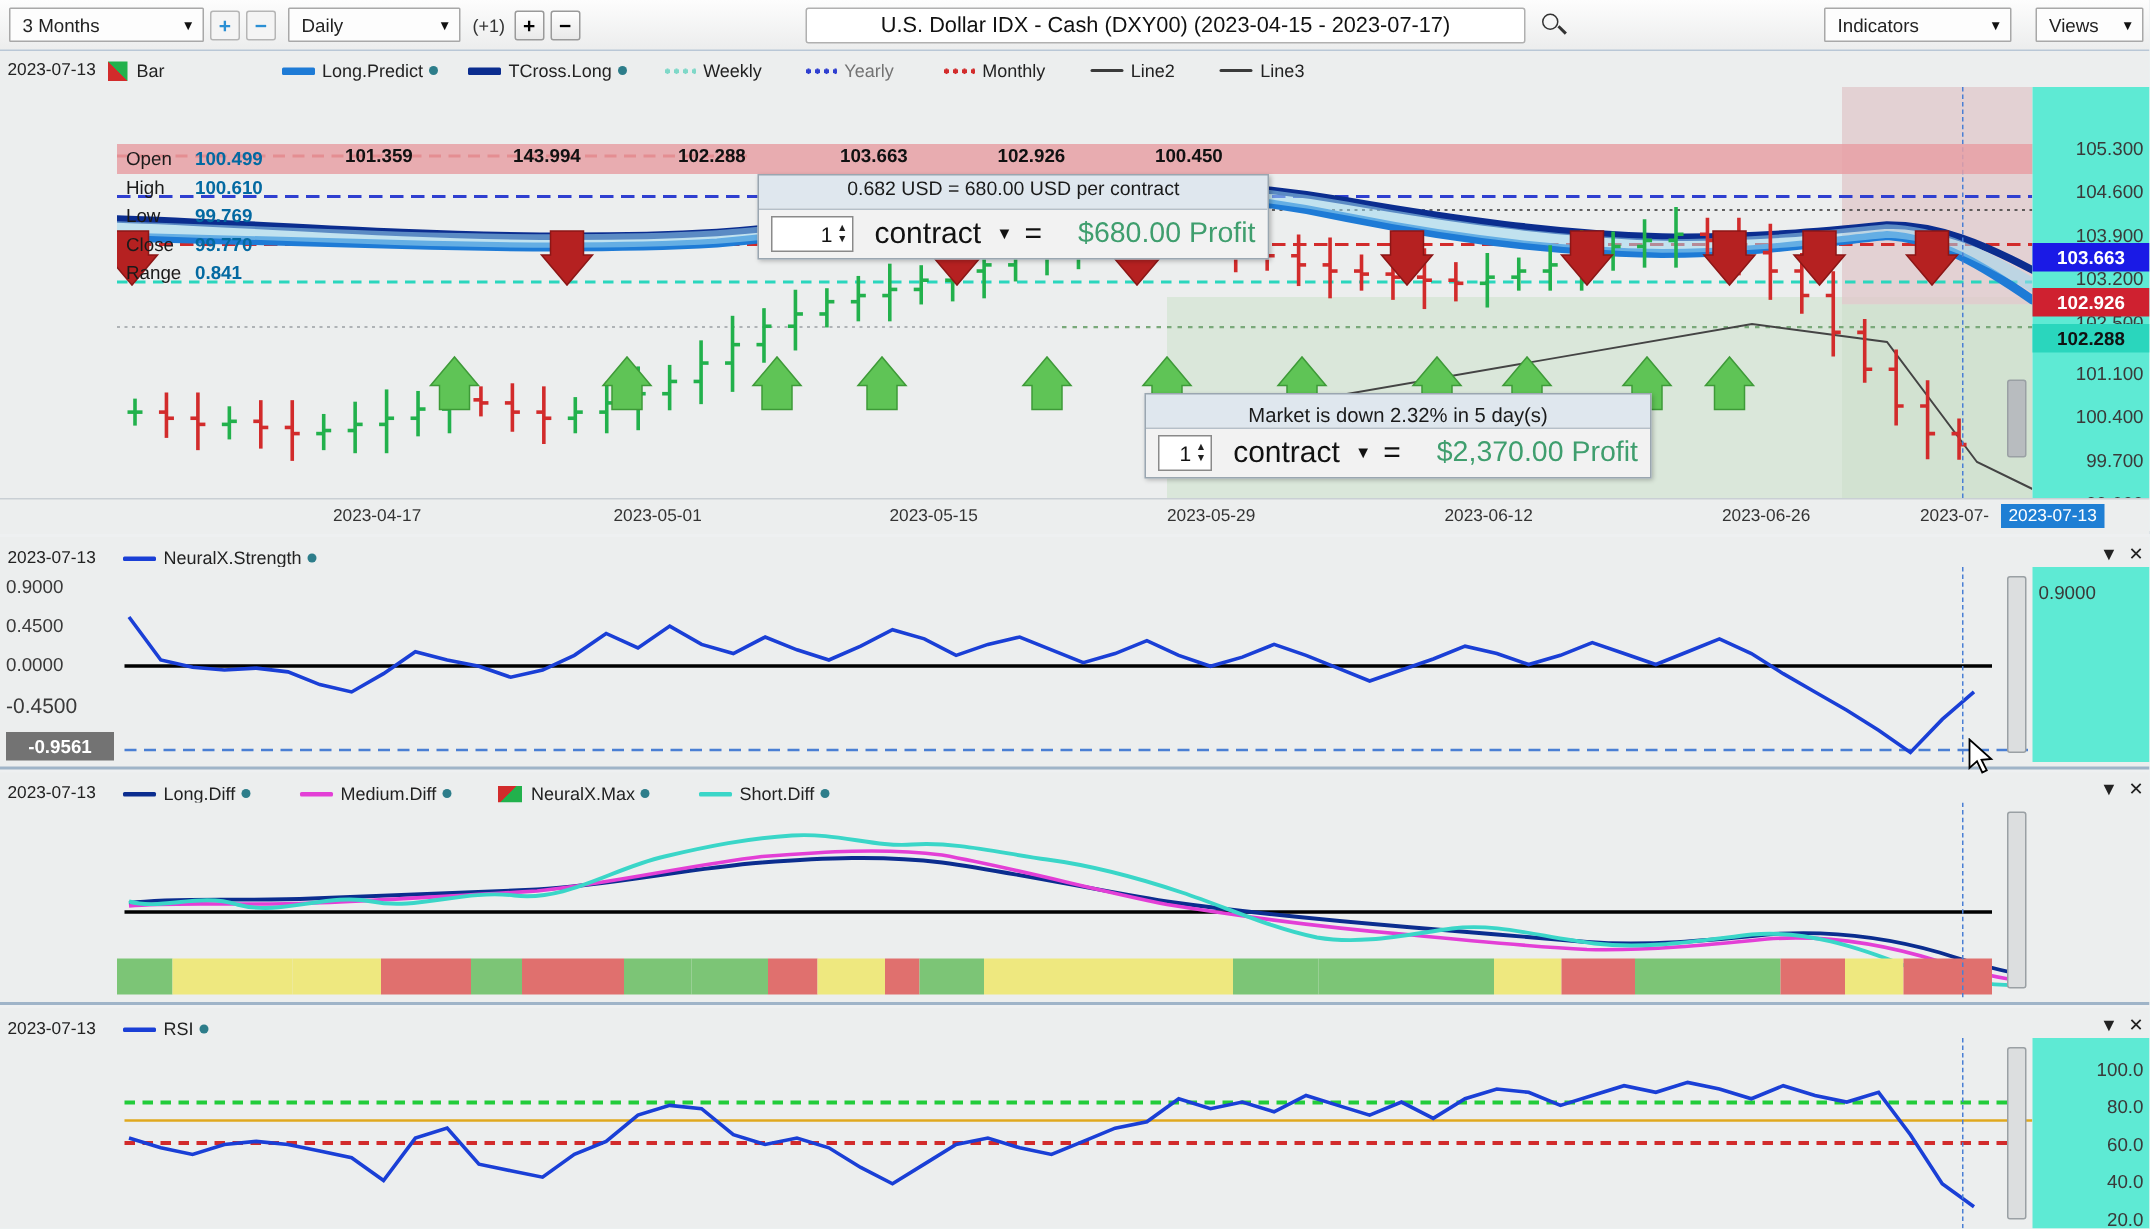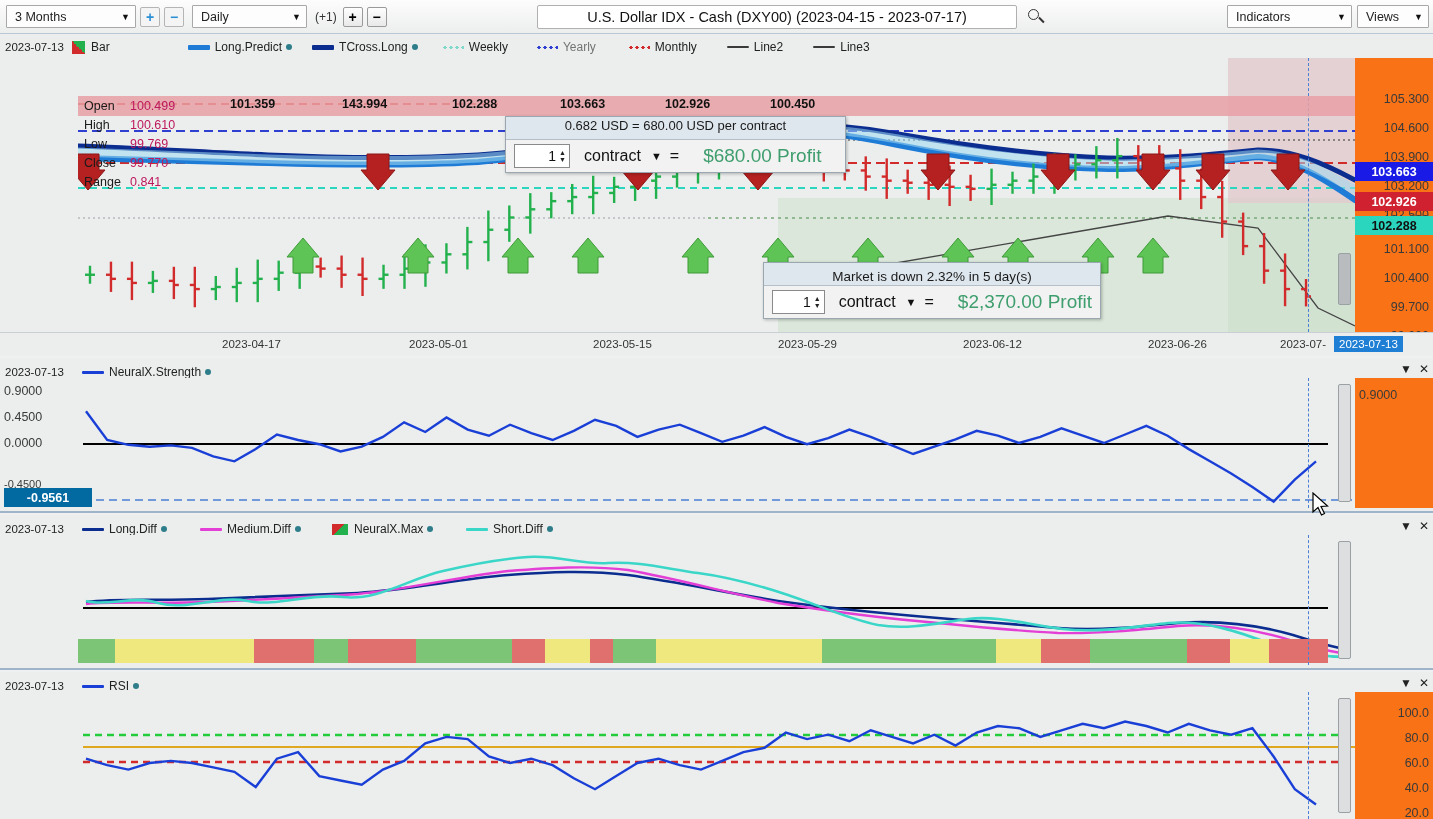--- a/index.html
+++ b/index.html
@@ -34,55 +34,55 @@
   .plusminus-lbl{ font-size:12px; color:#333; margin:0 6px 0 8px;}
   .titlewrap{ position:absolute; left:537px; top:5px; display:flex; align-items:center;}
   .titlebox{
     width:480px;height:24px;border:1px solid #b0b0b0;background:#fff;
     display:flex;align-items:center;justify-content:center;
     font-size:14.5px;color:#111; border-radius:2px;
   }
   .searchicon{ margin-left:10px; width:18px;height:18px; position:relative; cursor:pointer;}
   .searchicon i{ position:absolute;left:1px;top:1px;width:11px;height:11px;border:1.6px solid #333;border-radius:50%;}
   .searchicon b{ position:absolute;left:11px;top:11px;width:7px;height:1.8px;background:#333;transform:rotate(45deg);}
-  .right-tools{ position:absolute; right:4px; top:5px; display:flex; align-items:center; gap:5px;}
+  .right-tools{ position:absolute; right:4px; top:5px; display:flex; align-items:center; gap:16px;}
 
   
   .panel{ position:absolute; left:0; background:#eceeee; border-bottom:2px solid #9fb4c8; }
   .plot{ position:absolute; background:#eceeee; overflow:hidden;}
-  .axisR{ position:absolute; right:0; top:0; width:78px; background:#f97316;}
+  .axisR{ position:absolute; right:0; top:0; width:78px; background:#5eead4;}
   .axisR div.tick{ position:absolute; right:4px; font-size:12.5px; color:#3a3a3a; white-space:nowrap;}
 
   .legendrow{ position:absolute; left:0; height:18px; display:flex; align-items:center; font-size:12px; color:#222;}
   .legdate{ width:72px; padding-left:5px; font-size:11.5px; color:#222;}
   .legitem{ display:flex; align-items:center; margin-right:0; font-size:12px; white-space:nowrap;}
   .swatch{ display:inline-block; width:22px;height:4px; margin-right:5px; border-radius:1px;}
   .swdot{ display:inline-block;width:22px;height:5px;margin-right:5px;
           background-image:radial-gradient(circle, currentColor 42%, transparent 45%);
           background-size:6px 5px; }
   .infodot{ display:inline-block;width:6px;height:6px;border-radius:50%;background:#2d7d8a;margin-left:4px;vertical-align:middle;}
 
   .ohlcbox{ position:absolute; font-size:12.5px; }
   .ohlcbox .r{ display:flex; height:19px; align-items:center;}
   .ohlcbox .lab{ width:46px; color:#1a1a1a;}
-  .ohlcbox .val{ font-weight:normal; color:#be185d;text-align:center;}
+  .ohlcbox .val{ font-weight:bold; color:#0369a1;text-align:center;}
   .redband{ position:absolute; background:#e8a0a4; opacity:.85;}
 
   .pricerow{ position:absolute; display:flex; font-weight:bold; font-size:12.5px; color:#111;}
 
   
   .tip{ position:absolute; border:1px solid #9aa6b0; background:#dfe7ee; box-shadow:1px 1px 3px rgba(0,0,0,.25); z-index:40;}
   .tip .t1{ text-align:center;font-size:13.5px;color:#1a1a1a;padding:6px 14px 1px;}
   .tip .t2{ text-align:center;font-size:13px;color:#1a1a1a;padding:1px 14px 6px;}
   .tip .bar{ display:flex;align-items:center;background:#f2f2f2;border-top:1px solid #b5bfc8;padding:4px 8px;}
   .spin{ width:56px;height:24px;border:1px solid #8a8a8a;background:#fff;display:flex;align-items:center;justify-content:flex-end;
          padding-right:3px;font-size:14px;color:#111;}
   .spinarrows{ display:flex;flex-direction:column;justify-content:center;margin-left:3px;}
   .spinarrows span{ font-size:7px;line-height:7px;color:#222;}
-  .tip .ctr{ font-size:16px;color:#111;margin-left:14px;}
+  .tip .ctr{ font-size:20px;color:#111;margin-left:14px;}
   .tip .dd{ font-size:11px;margin-left:10px;color:#111;}
   .tip .prof{ font-size:19px;color:#3f9e6e;margin-left:24px;white-space:nowrap;}
 
   .badge{ position:absolute; right:0; height:19px; display:flex;align-items:center;justify-content:center;
           width:78px; font-size:12.5px; font-weight:bold; }
 
   .xaxis{ position:absolute; height:24px; background:#eceeee; border-top:1px solid #c9cfd4;}
   .xtick{ position:absolute; font-size:11.5px; color:#333; }
   .xhl{ position:absolute; background:#1f7fd4; color:#fff; font-size:11.5px; padding:2px 5px; }
 
@@ -530,22 +530,22 @@
       <div class="vline" style="left:1230px;top:0;height:130px;"></div>
       <div class="scrollthumb" style="right:4px;top:6px;width:13px;height:118px;background:#dcdedf"></div>
     </div>
 
     <div class="axisR" style="top:20px;height:130px;">
       <div class="tick" style="left:4px;right:auto;top:10px;width:70px;text-align:left">0.9000</div>
     </div>
     <div style="position:absolute;left:4px;top:26px;font-size:12.5px;color:#3a3a3a">0.9000</div>
     <div style="position:absolute;left:4px;top:52px;font-size:12.5px;color:#3a3a3a">0.4500</div>
     <div style="position:absolute;left:4px;top:78px;font-size:12.5px;color:#3a3a3a">0.0000</div>
-    <div style="position:absolute;left:4px;top:120px;font-size:11px;color:#3a3a3a">-0.4500</div>
-    <div style="position:absolute;left:4px;top:130px;width:88px;height:19px;background:#0369a1;color:#fff;font-size:12.5px;font-weight:bold;display:flex;align-items:center;justify-content:center;">-0.9561</div>
+    <div style="position:absolute;left:4px;top:104px;font-size:14px;color:#3a3a3a">-0.4500</div>
+    <div style="position:absolute;left:4px;top:130px;width:72px;height:19px;background:#737373;color:#fff;font-size:12.5px;font-weight:bold;display:flex;align-items:center;justify-content:center;">-0.9561</div>
 
     <div class="panelbtns" style="top:4px">
       <span>▼</span>
       <span class="closex">✕</span>
     </div>
   </div>
 
   <div class="panel" style="top:515px;width:1433px;height:155px;">
     <div class="legendrow" style="top:5px;width:1000px">
       <span class="legdate">2023-07-13</span>

